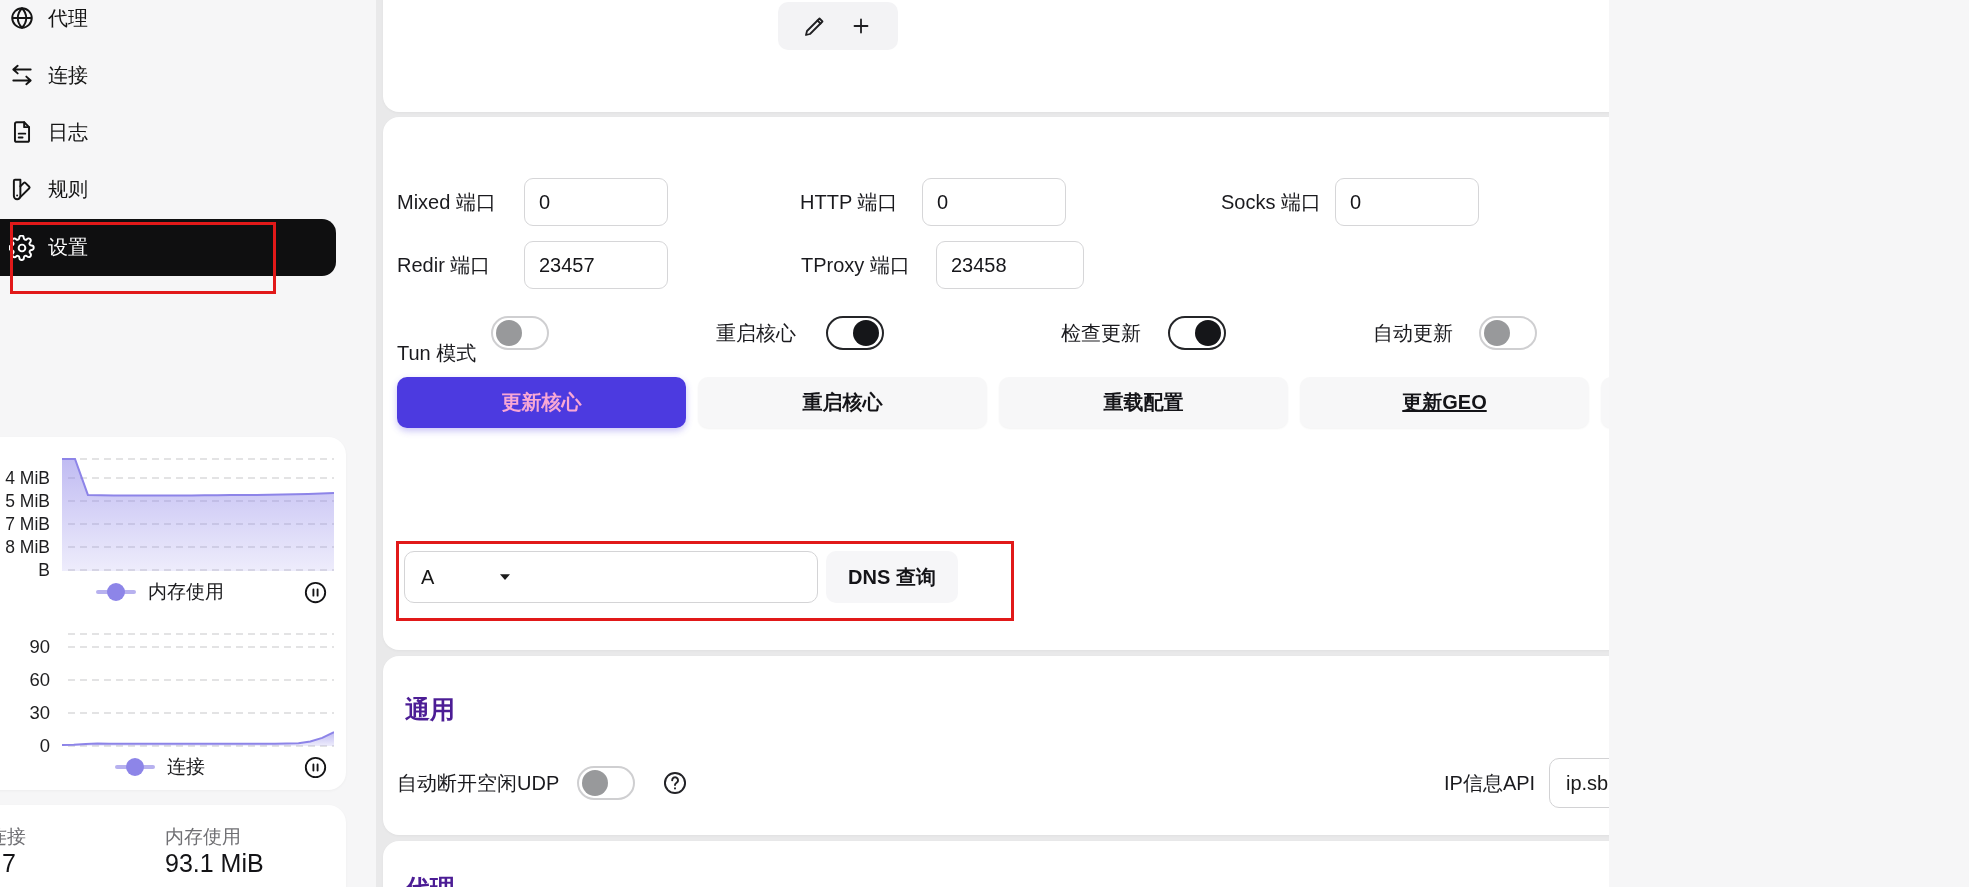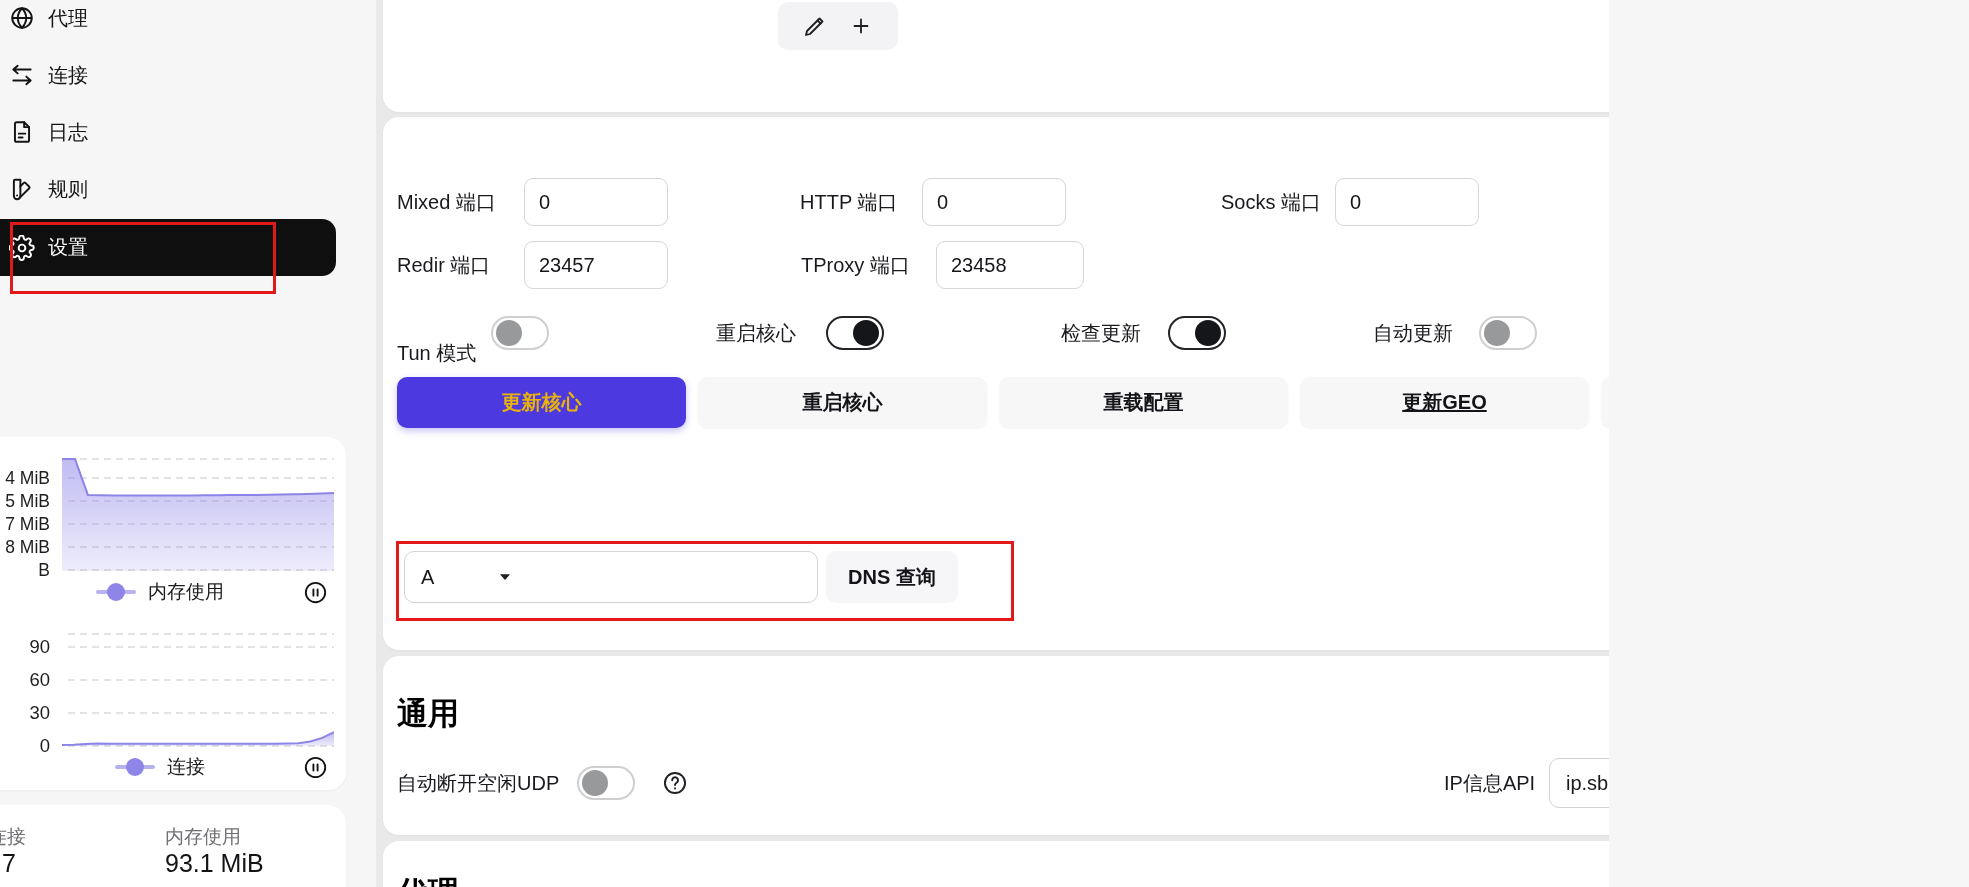--- a/index.html
+++ b/index.html
@@ -36,33 +36,33 @@
   
   .toggle{position:absolute;width:58px;height:34px;border:2px solid #cfcfd1;border-radius:17px;background:#fff;
       cursor:pointer;box-sizing:border-box;z-index:10;}
   .toggle .knob{position:absolute;top:2px;left:3px;width:26px;height:26px;border-radius:50%;background:#98999b;}
   .toggle.on{border-color:#242528;}
   .toggle.on .knob{left:auto;right:3px;background:#151619;}
   
   .abtn{position:absolute;top:377px;width:289px;height:51px;border:none;border-radius:10px;cursor:pointer;
       font-family:inherit;font-size:20px;font-weight:700;display:flex;align-items:center;justify-content:center;z-index:10;}
   .abtn.light{background:#f7f7f8;color:#141418;box-shadow:0 1px 2px rgba(0,0,0,.05);}
-  .abtn.primary{background:#4c3ae0;color:#eab308;box-shadow:0 3px 7px rgba(76,58,224,.3);}
+  .abtn.primary{background:#4c3ae0;color:#f9a8d4;box-shadow:0 3px 7px rgba(76,58,224,.3);}
   
   .dns-join{position:absolute;left:404px;top:551px;width:414px;height:52px;border:1.5px solid #d4d4d6;border-radius:10px;
       background:#fff;display:flex;align-items:stretch;box-sizing:border-box;z-index:10;}
   .dns-input-wrap{flex:1;display:flex;align-items:center;padding-left:16px;border-right:1.5px solid #d4d4d6;}
   .dns-input-wrap input{border:none;outline:none;font-family:inherit;font-size:20px;color:#17171a;width:220px;background:transparent;}
   .dns-clear{margin-left:auto;margin-right:12px;color:#3c3c40;cursor:pointer;display:inline-flex;}
   .dns-type{width:122px;display:flex;align-items:center;padding:0 16px;font-size:20px;cursor:pointer;box-sizing:border-box;}
   .dns-type .ic.caret{margin-left:auto;width:12px;height:8px;color:#1c1c1c;}
   .dns-btn{position:absolute;left:826px;top:551px;width:132px;height:52px;background:#f6f6f8;border:none;border-radius:10px;
       font-family:inherit;font-size:20px;font-weight:700;color:#141418;cursor:pointer;z-index:10;}
   
-  .sec-heading{position:absolute;font-size:31px;font-weight:700;color:#000000;z-index:10;}
+  .sec-heading{position:absolute;font-size:25px;font-weight:700;color:#4c1d95;z-index:10;margin-left:8px;}
   .mini-select{position:absolute;height:50px;background:#fff;border:1.5px solid #d2d2d4;border-radius:10px;
       display:flex;align-items:center;padding:0 16px;font-size:20px;color:#1a1a1a;cursor:pointer;box-sizing:border-box;z-index:10;}
   .mini-select .ic.caret{margin-left:auto;width:12px;height:8px;color:#1c1c1c;}
   .help{position:absolute;width:26px;height:26px;color:#222226;cursor:pointer;z-index:10;}
   
   .ylab{position:absolute;width:62px;text-align:right;font-size:17.5px;color:#1d1d1f;line-height:22px;z-index:10;}
   .legend{position:absolute;left:-26px;width:372px;display:flex;align-items:center;justify-content:center;
       font-size:19px;color:#1c1c1e;height:22px;z-index:10;}
   .legend .seg{position:relative;width:40px;height:4px;border-radius:2px;background:#b7b1ef;margin-right:12px;}
   .legend .seg::after{content:"";position:absolute;left:11px;top:-7px;width:18px;height:18px;border-radius:50%;background:#8d85e8;}

